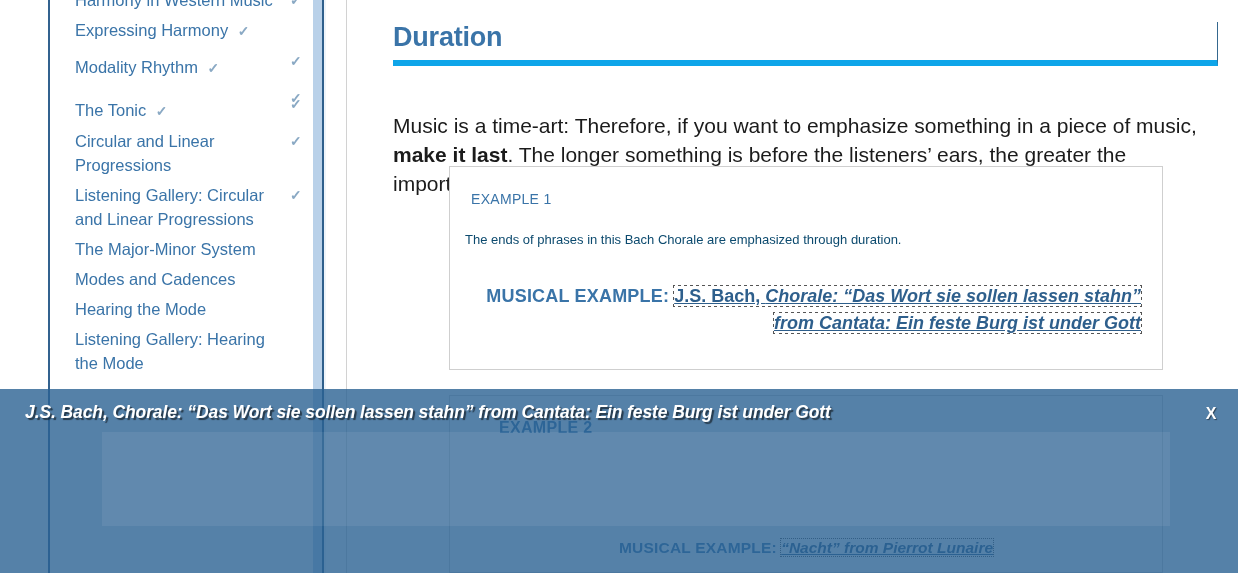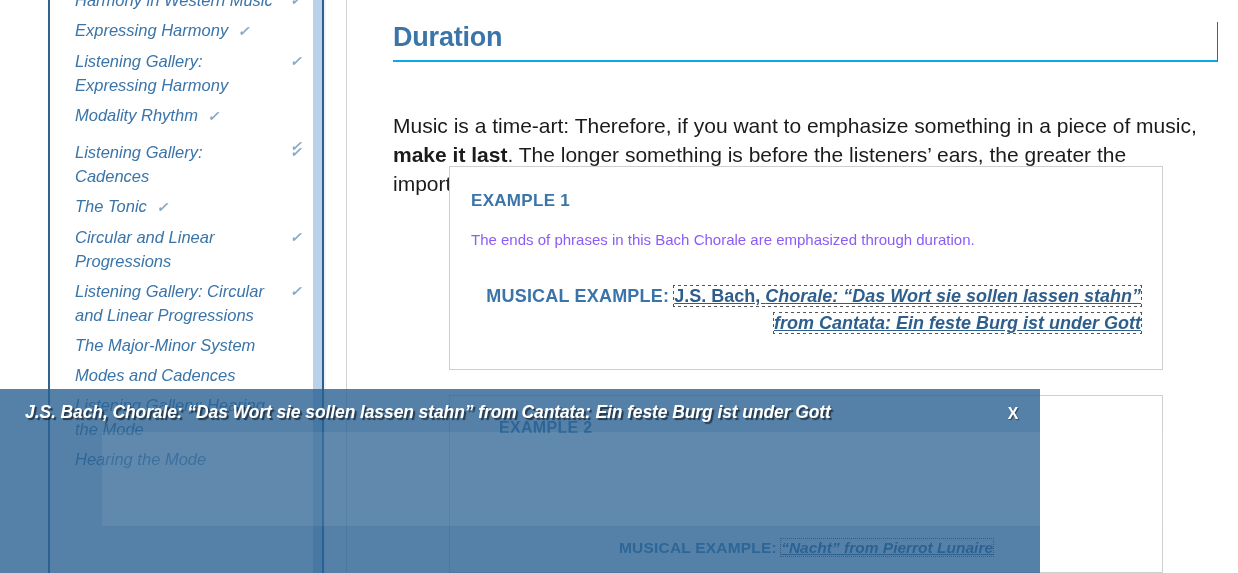--- a/index.html
+++ b/index.html
@@ -18,21 +18,20 @@
     background: #ffffff;
   }
 
   
   .sidebar {
     position: absolute;
     left: 0; top: 0;
     width: 348px; height: 573px;
     background: #ffffff;
     box-sizing: border-box;
-    font-style: italic;
   }
   .sidebar-rule {
     position: absolute;
     left: 48px; top: 0;
     width: 2px; height: 573px;
     background: #33628f;
   }
   .sidebar-divider {
     position: absolute;
     left: 346px; top: 0;
@@ -90,21 +89,21 @@
     position: absolute;
     left: 348px; top: 0;
     width: 890px; height: 573px;
     background: #ffffff;
     overflow: hidden;
   }
   .page-heading {
     position: absolute;
     left: 45px; top: 22px;
     width: 825px;
-    border-bottom: 2px solid #0ea5e9;
+    border-bottom: 6px solid #0ea5e9;
     border-right: 1px solid #35688f;
     padding-bottom: 7px;
     box-sizing: border-box;
   }
   .page-heading h1 {
     margin: 0;
     font-size: 27px;
     font-weight: bold;
     color: #3a74a8;
     letter-spacing: -0.2px;
@@ -126,32 +125,32 @@
     left: 101px; top: 166px;
     width: 714px;
     height: 204px;
     border: 1px solid #cfcfcf;
     background: #ffffff;
     box-sizing: border-box;
   }
   .example-title {
     position: absolute;
     left: 21px; top: 24px;
-    font-size: 17px;
-    font-weight: bold;
+    font-size: 14px;
+    font-weight: normal;
     color: #3a74a8;
     letter-spacing: 0.3px;
   }
   .example-text {
     position: absolute;
-    left: 21px; top: 60px;
+    left: 15px; top: 60px;
     width: 670px;
-    font-size: 15px;
+    font-size: 13px;
     line-height: 26px;
-    color: #8b5cf6;
+    color: #0c4a6e;
   }
   .mus-ex-row {
     position: absolute;
     left: 21px; top: 116px;
     width: 670px;
     text-align: right;
     font-size: 18px;
     line-height: 27px;
   }
   .mus-ex-label {
@@ -193,21 +192,21 @@
     width: 670px;
     text-align: center;
     font-size: 15.5px;
     line-height: 27px;
   }
 
   
   .player-overlay {
     position: absolute;
     left: 0; top: 389px;
-    width: 1040px;
+    width: 1238px;
     height: 184px;
     background: rgba(43, 97, 146, 0.80);
     box-sizing: border-box;
   }
   .player-title {
     position: absolute;
     left: 25px; top: 13px;
     width: 1130px;
     color: #ffffff;
     font-size: 17.5px;
@@ -251,36 +250,34 @@
         <span class="label">Harmony in Western Music</span>
         <span class="nav-check far">✓</span>
       </a>
 
       <a class="nav-item">
         <span class="label">Expressing Harmony</span>
         <span class="nav-check">✓</span>
       </a>
 
       <a class="nav-item">
-        <span class="label">Listening Gallery: Expressing Harmony</span>
         <span class="nav-check far">✓</span>
       </a>
 
       <a class="nav-item">
         <span class="label">Modality Rhythm</span>
         <span class="nav-check">✓</span>
       </a>
 
       <a class="nav-item">
         <span class="nav-check far">✓</span>
       </a>
 
 
       <a class="nav-item">
-        <span class="label">Listening Gallery: Cadences</span>
         <span class="nav-check far">✓</span>
       </a>
 
       <a class="nav-item">
         <span class="label">The Tonic</span>
         <span class="nav-check">✓</span>
       </a>
 
       <a class="nav-item">
         <span class="label">Circular and Linear Progressions</span>
@@ -294,25 +291,25 @@
 
       <a class="nav-item">
         <span class="label">The Major-Minor System</span>
       </a>
 
       <a class="nav-item">
         <span class="label">Modes and Cadences</span>
       </a>
 
       <a class="nav-item">
+        <span class="label">Hearing the Mode</span>
+      </a>
+
+      <a class="nav-item">
         <span class="label">Listening Gallery: Hearing the Mode</span>
-      </a>
-
-      <a class="nav-item">
-        <span class="label">Hearing the Mode</span>
       </a>
 
     </div>
 
     <div class="scrollbar">
       <div class="scroll-thumb"></div>
     </div>
     <div class="sidebar-divider"></div>
   </div>
 

